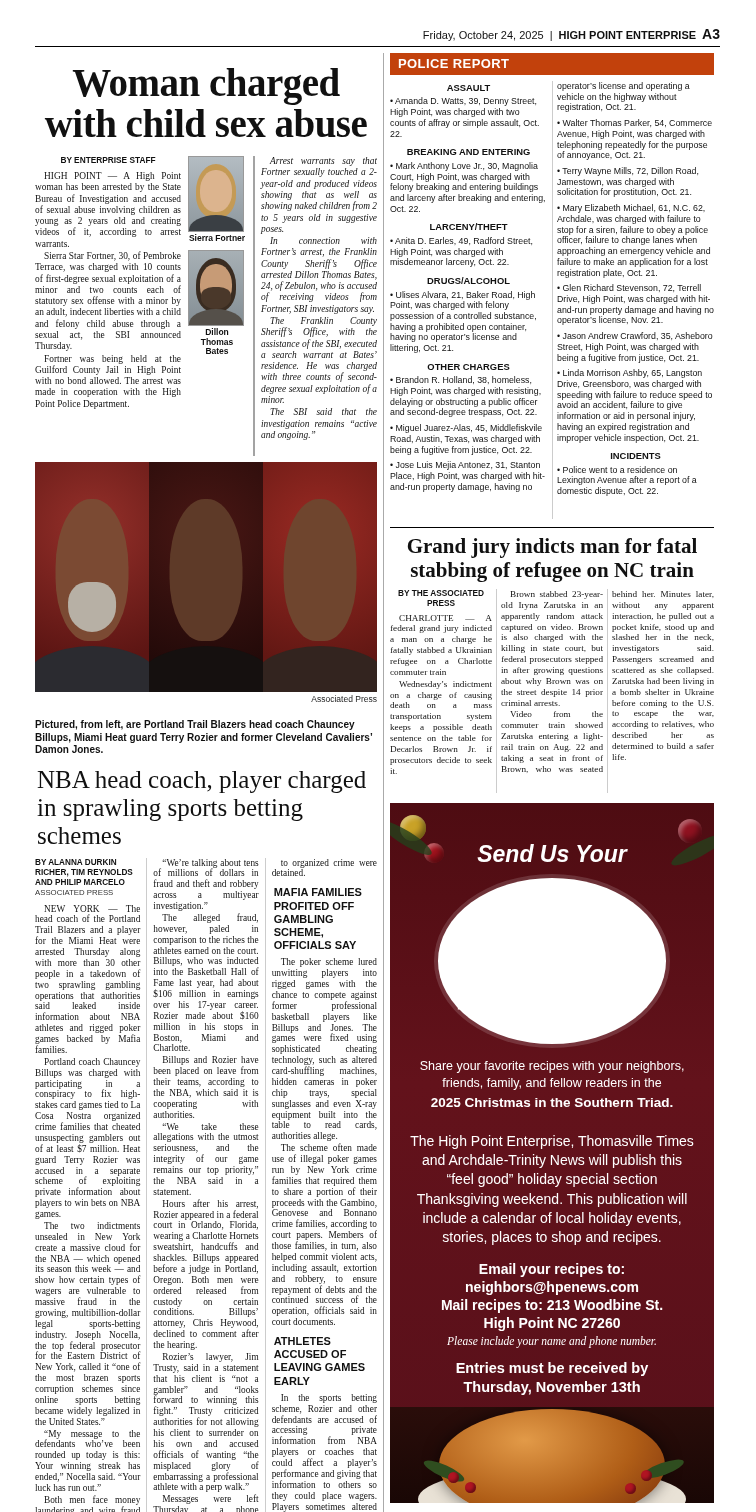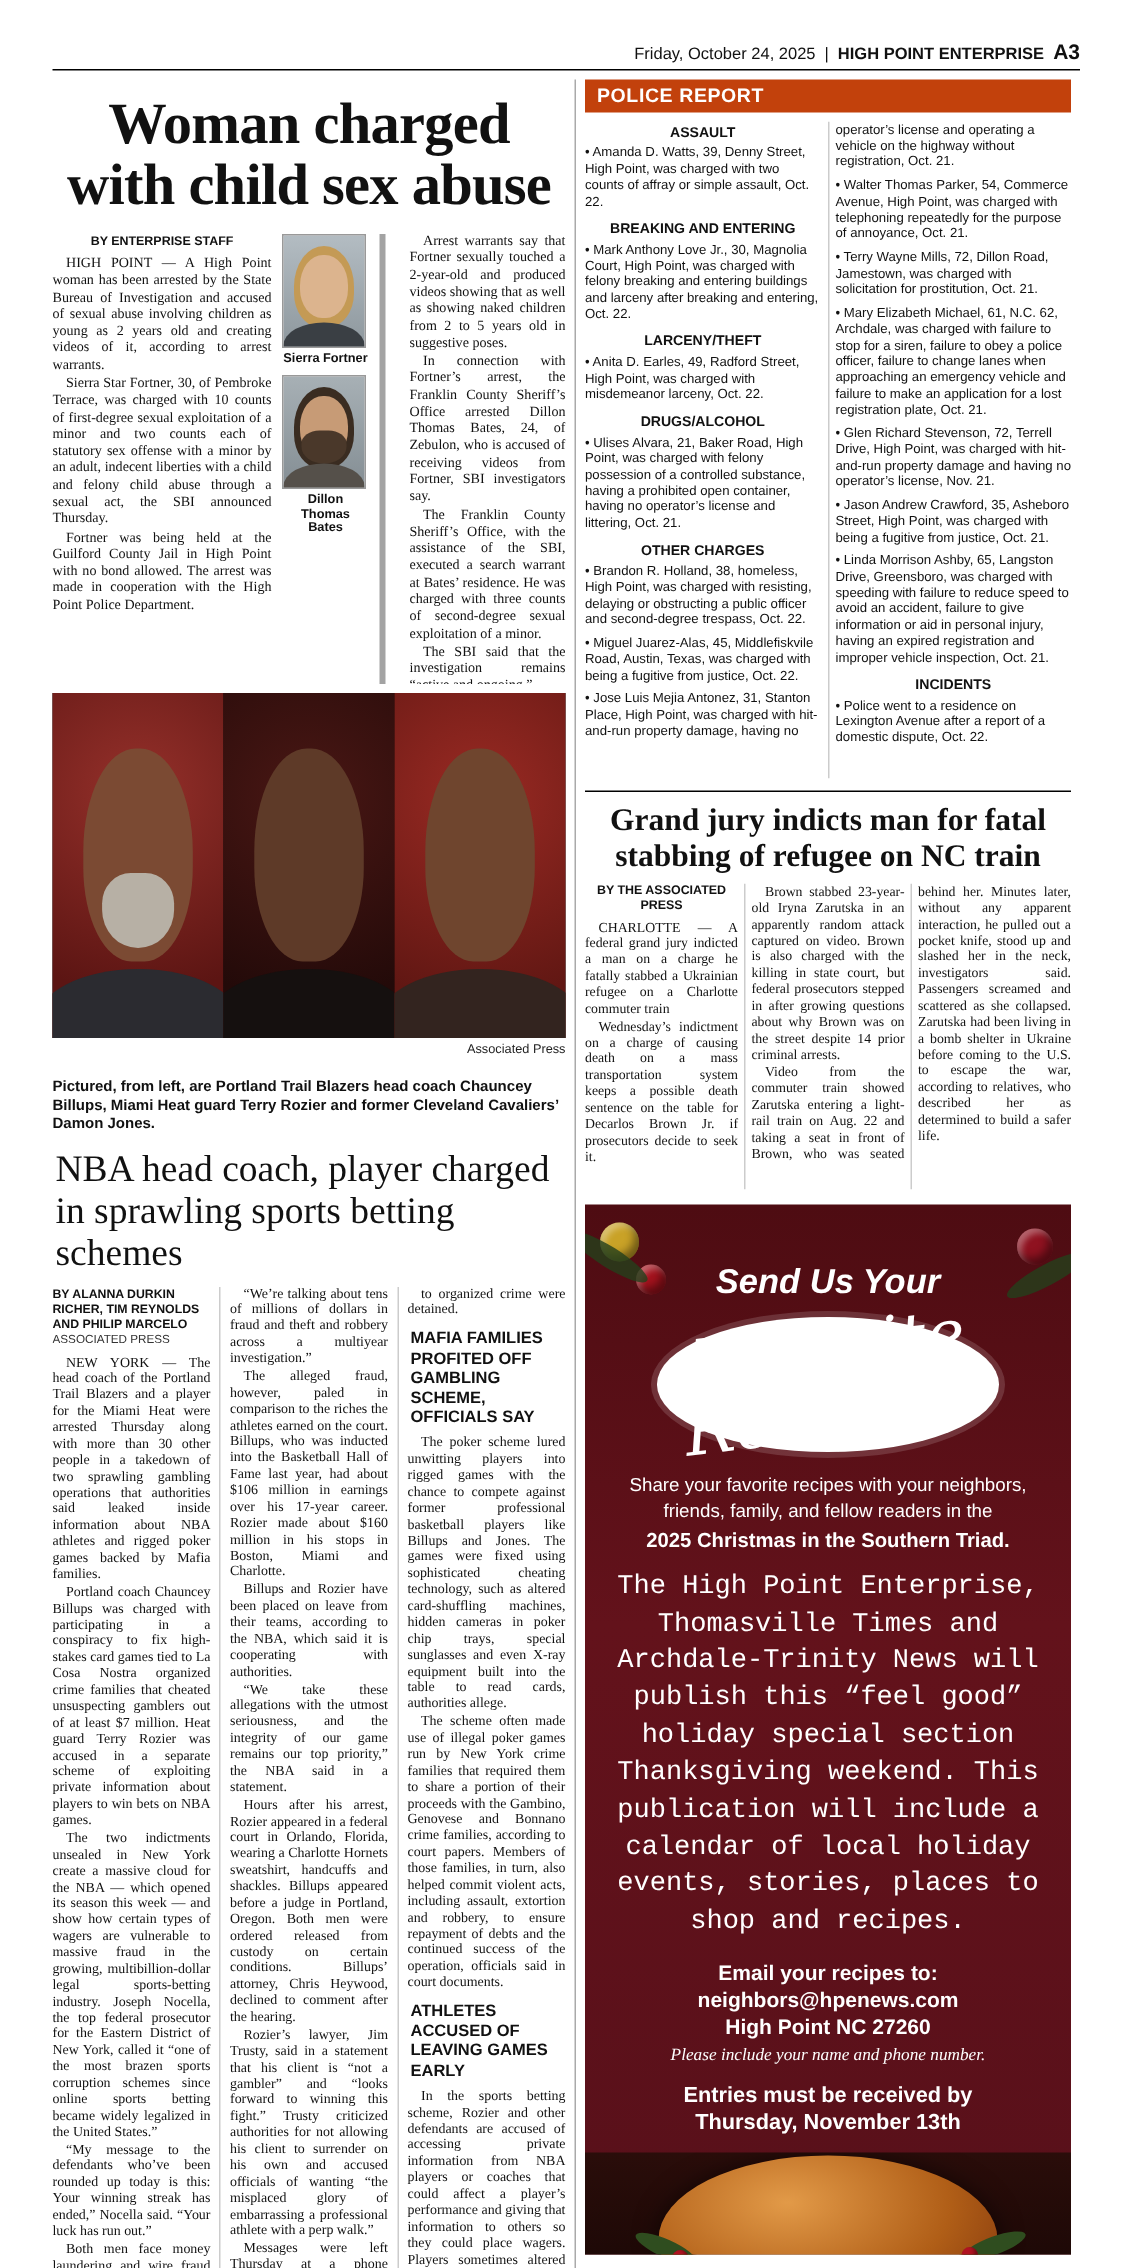--- a/index.html
+++ b/index.html
@@ -16,21 +16,21 @@
   .cols { display:flex; gap:6px; margin-top:6px; }
   .left  { width:342px; }
   .right { width:331px; border-left:1px solid #aaa; padding-left:6px; }
 
   
   .lead h1 { font-size:39px; font-weight:bold; line-height:1.04; letter-spacing:-0.5px;
     text-align:center; margin:10px 0 12px; }
   .lead-body { display:flex; gap:7px; height:300px; overflow:hidden;
     font-size:9.4px; line-height:1.2; text-align:justify; }
   .lead-c1 { width:146px; }
-  .lead-c2 { flex:1; border-left:4px solid #a3a3a3; padding-left:16px; }
+  .lead-c2 { flex:1; border-left:2px solid #a3a3a3; padding-left:6px;font-style:italic; }
   .byline { font-family:"Liberation Sans", sans-serif; font-weight:bold; font-size:8.3px;
     text-align:center; margin-bottom:5px; }
   .bp { text-indent:9px; margin-bottom:1px; }
   .lead-mugs { width:58px; display:flex; flex-direction:column; gap:6px; }
   .mugfig figcaption { font-family:"Liberation Sans", sans-serif; font-weight:bold;
     font-size:8.5px; text-align:center; line-height:1.15; margin-top:2px; }
   .mug { width:56px; height:76px; position:relative; overflow:hidden; border:1px solid #999; }
   .mug .hair, .mug .head, .mug .bodyshape { position:absolute; left:50%; transform:translateX(-50%); }
   .mug .hair { top:7px; width:40px; height:54px; border-radius:50% 50% 42% 42%; }
   .mug .head { top:13px; width:32px; height:42px; border-radius:48% 48% 46% 46%; }
@@ -114,21 +114,21 @@
   .sprig-l { left:-14px; top:28px; transform:rotate(32deg); }
   .sprig-r { right:-14px; top:40px; transform:rotate(-28deg); }
   .ad-kicker { margin-top:38px; font-weight:bold; font-style:italic; font-size:23px; }
   .ad-circle { width:228px; height:228px; border-radius:50%; background:#fff; margin:10px auto 0;
     display:flex; flex-direction:column; justify-content:center; align-items:center;
     box-shadow:0 0 0 4px rgba(255,255,255,.15); }
   .ad-script { font-family:"DejaVu Serif", serif; font-style:italic; font-size:44px;
     line-height:1.02; transform:rotate(-7deg); }
   .ad-intro { margin:14px 20px 0; font-size:12.5px; line-height:1.35; }
   .ad-intro-bold { display:block; font-weight:bold; font-size:13.5px; margin-top:2px; }
-  .ad-details { margin:10px 18px 0; font-size:18px; line-height:1.38;font-family:Liberation Mono, monospace; }
+  .ad-details { margin:20px 18px 0; font-size:14px; line-height:1.38; }
   .ad-email { margin-top:12px; font-weight:bold; font-size:14px; line-height:1.3; }
   .ad-mail { font-weight:bold; font-size:14px; line-height:1.3; }
   .ad-note { font-style:italic; font-size:11.5px; margin-top:3px; font-family:"Liberation Serif", serif; }
   .ad-deadline { margin-top:12px; font-weight:bold; font-size:14.5px; line-height:1.3; }
   .food { position:relative; flex:1; min-height:96px; margin-top:10px;
     background:linear-gradient(#2a0d0a, #190705); overflow:hidden; }
   .plate { position:absolute; left:50%; bottom:-28px; transform:translateX(-50%);
     width:268px; height:64px; border-radius:50%; background:#e9e2d6; }
   .ham { position:absolute; left:50%; bottom:-18px; transform:translateX(-50%);
     width:226px; height:112px; border-radius:50%;
@@ -301,20 +301,21 @@
         <div class="ad-circle">
           <div class="ad-script">Favorite</div>
           <div class="ad-script">Recipes!</div>
         </div>
         <div class="ad-intro">
           <span>Share your favorite recipes with your neighbors, friends, family, and fellow readers in the</span>
           <span class="ad-intro-bold">2025 Christmas in the Southern Triad.</span>
         </div>
         <div class="ad-details">The High Point Enterprise, Thomasville Times and Archdale-Trinity News will publish this “feel good” holiday special section Thanksgiving weekend. This publication will include a calendar of local holiday events, stories, places to shop and recipes.</div>
         <div class="ad-email">Email your recipes to: neighbors@hpenews.com</div>
+        <div class="ad-mail">Mail recipes to: 213 Woodbine St.</div>
         <div class="ad-mail">High Point NC 27260</div>
         <div class="ad-note">Please include your name and phone number.</div>
         <div class="ad-deadline">
           <span>Entries must be received by</span><br>
           <span>Thursday, November 13th</span>
         </div>
         <div class="food">
           <div class="plate"></div>
           <div class="ham"></div>
           <div class="leaf l1"></div>

